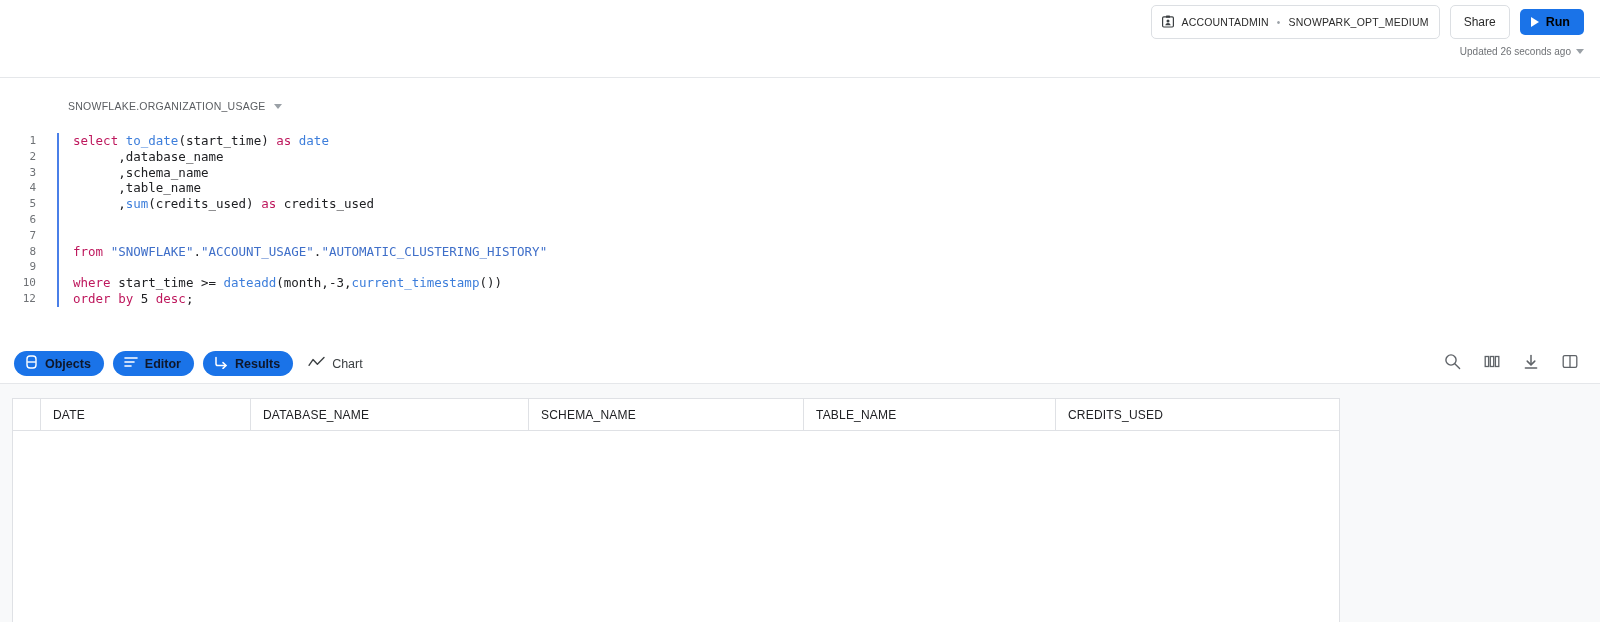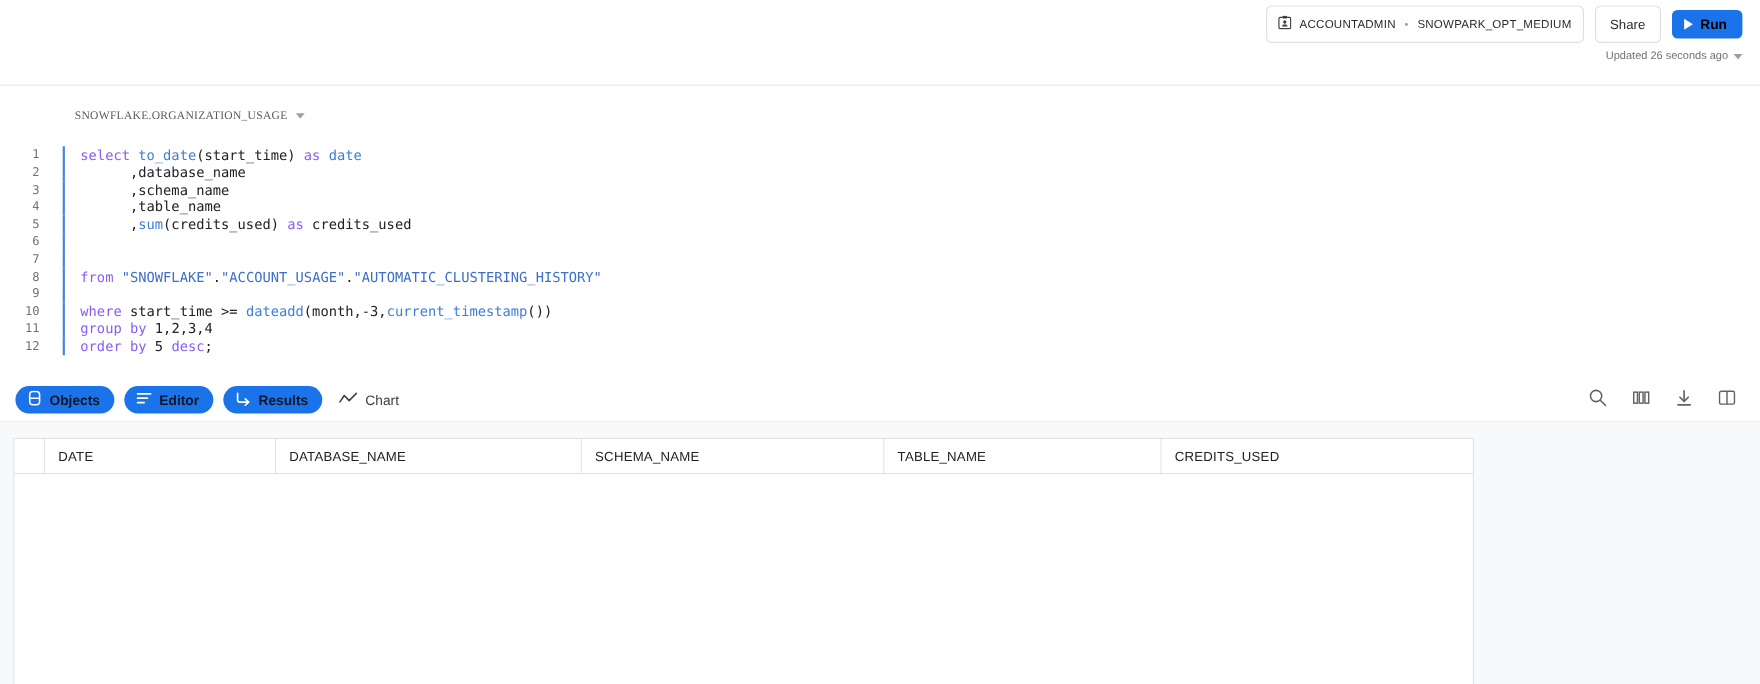--- a/index.html
+++ b/index.html
@@ -69,21 +69,21 @@
     border-right: 4px solid transparent;
     border-top: 5px solid #9aa0a6;
   }
 
   
   .editor-zone { position: absolute; top: 78px; left: 0; width: 1600px; height: 266px; background:#fff; }
   .db-selector {
     position: absolute; left: 68px; top: 22px;
     display: flex; align-items: center; gap: 8px;
     font-size: 10.5px; letter-spacing: .25px;
-    color: #5a5d61; cursor: pointer; font-family: Liberation Serif, serif;
+    color: #5a5d61; cursor: pointer;
   }
   .caret-sm {
     width: 0; height: 0;
     border-left: 4px solid transparent;
     border-right: 4px solid transparent;
     border-top: 5px solid #9aa0a6;
   }
   .code-area {
     position: absolute; left: 0; top: 55px; width: 1600px;
     font-family: "DejaVu Sans Mono", "Liberation Mono", monospace;
@@ -91,21 +91,21 @@
   }
   .code-line { display: flex; height: 15.8px; align-items: center; }
   .ln {
     width: 36px; text-align: right; padding-right: 0;
     color: #6f7276; font-size: 11px;
     font-family: "DejaVu Sans Mono","Liberation Mono", monospace;
     user-select: none;
   }
   .gutter-bar { width: 2px; align-self: stretch; background: #4a7fe8; margin-left: 21px; }
   .code-txt { padding-left: 14px; white-space: pre; color: #202124; }
-  .kw  { color: #8b5cf6; }
+  .kw  { color: #be185d; }
   .fn  { color: #3d7edb; }
   .str { color: #3f6fc9; }
 
   
   .tabbar {
     position: absolute; top: 344px; left: 0; width: 1600px; height: 40px;
     background: #ffffff; border-bottom: 1px solid #e5e7ea;
   }
   .tabs { position: absolute; left: 14px; top: 7px; display: flex; align-items: center; gap: 9px; }
   .tab {
@@ -246,25 +246,20 @@
       <span class="gutter-bar"></span>
       <span class="code-txt"> </span>
     </div>
 
     <div class="code-line">
       <span class="ln">10</span>
       <span class="gutter-bar"></span>
       <span class="code-txt"><span class="kw">where</span> start_time &gt;= <span class="fn">dateadd</span>(month,-3,<span class="fn">current_timestamp</span>())</span>
     </div>
 
-    <div class="code-line">
-      <span class="ln">11</span>
-      <span class="gutter-bar"></span>
-      <span class="code-txt"><span class="kw">group by</span> 1,2,3,4</span>
-    </div>
 
     <div class="code-line">
       <span class="ln">12</span>
       <span class="gutter-bar"></span>
       <span class="code-txt"><span class="kw">order by</span> 5 <span class="kw">desc</span>;</span>
     </div>
 
   </div>
 </div>
 

